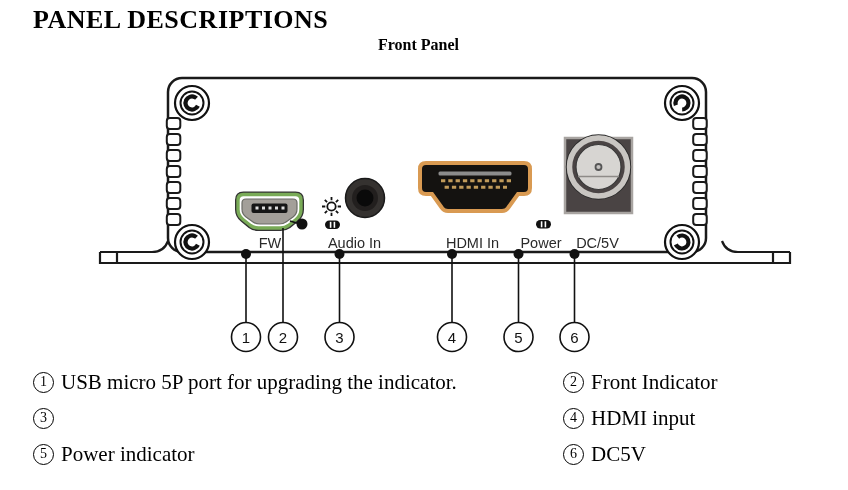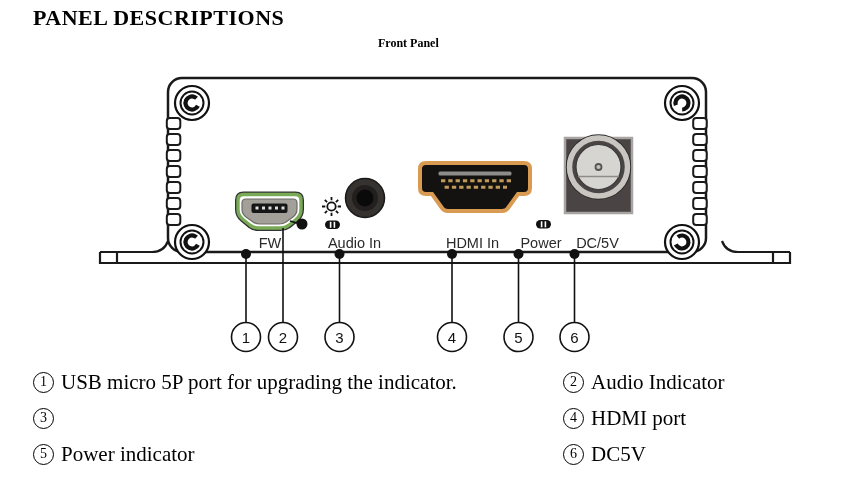--- a/index.html
+++ b/index.html
@@ -2,26 +2,26 @@
 <html><head>
 <meta charset="utf-8">
 <style>
   html,body{margin:0;padding:0;}
   body{
     width:848px;height:490px;background:#ffffff;position:relative;
     font-family:"Liberation Serif", serif;color:#000;overflow:hidden;
   }
   .page-title{
     position:absolute;left:33px;top:5px;margin:0;
-    font-size:22px;font-weight:bold;letter-spacing:.5px;
+    font-size:26px;font-weight:bold;letter-spacing:.5px;
     font-family:"Liberation Serif", serif;
   }
   .subtitle{
     position:absolute;left:378px;top:36px;margin:0;
-    font-size:12px;font-weight:bold;
+    font-size:16px;font-weight:bold;
     font-family:"Liberation Serif", serif;
   }
   .drawing{position:absolute;left:0;top:60px;}
   .svg-label{
     font-family:"Liberation Sans", sans-serif;
     font-size:14.5px;fill:#2a2a2a;
   }
   .callout-num{
     font-family:"Liberation Sans", sans-serif;
     font-size:15px;fill:#111;
@@ -200,23 +200,23 @@
   </div>
   <div class="desc-item">
     <span class="circ-num">5</span>
     <span>Power indicator</span>
   </div>
 </div>
 
 <div class="desc-col right">
   <div class="desc-item">
     <span class="circ-num">2</span>
-    <span>Audio Indicator</span>
+    <span>Front Indicator</span>
   </div>
   <div class="desc-item">
     <span class="circ-num">4</span>
-    <span>HDMI port</span>
+    <span>HDMI input</span>
   </div>
   <div class="desc-item">
     <span class="circ-num">6</span>
     <span>DC5V</span>
   </div>
 </div>
 
 </body></html>

